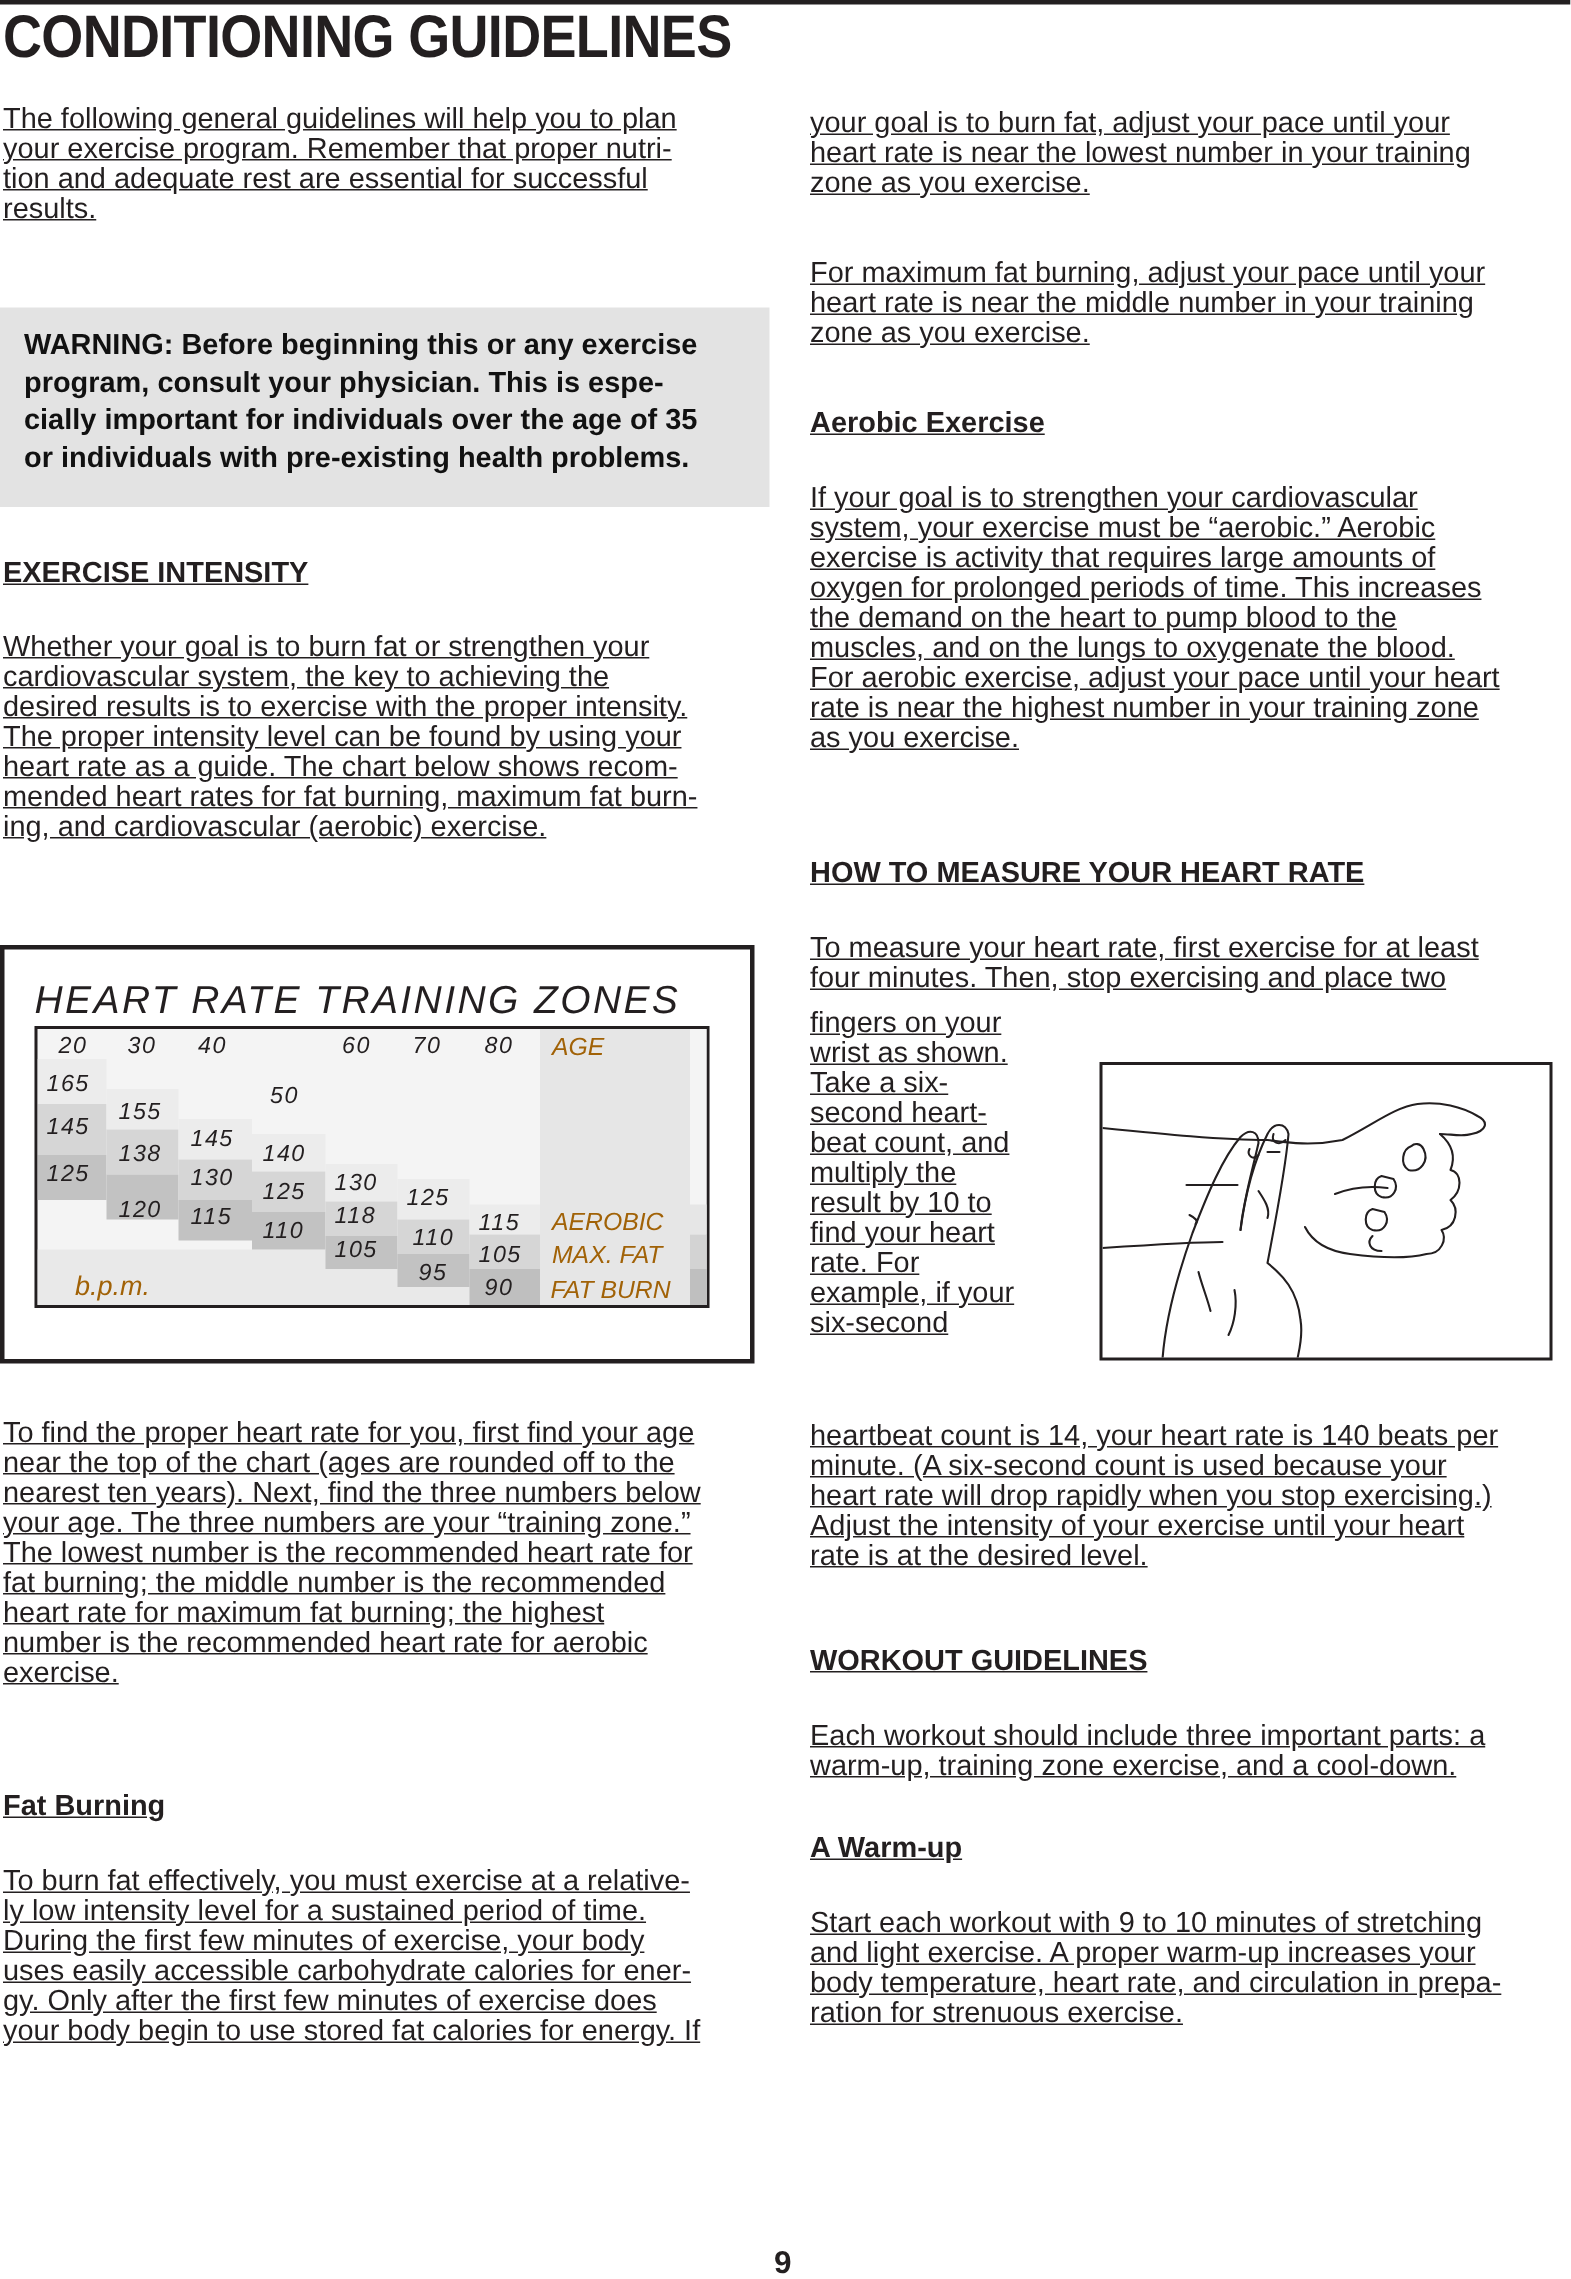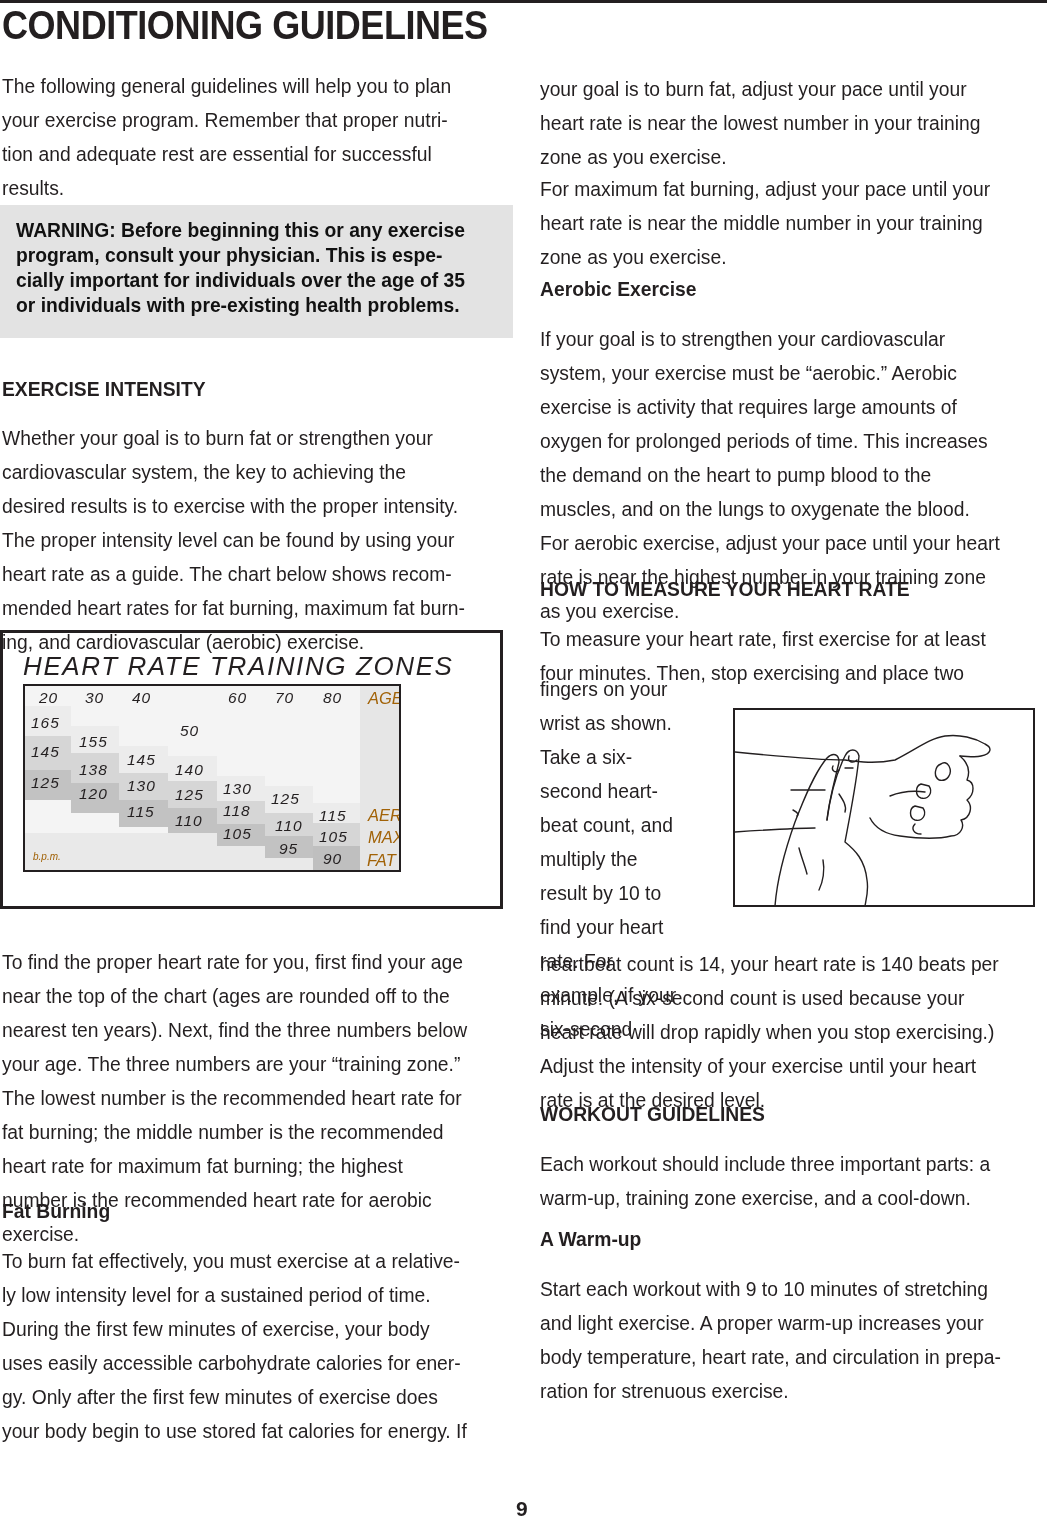--- a/index.html
+++ b/index.html
@@ -5,21 +5,21 @@
   * { box-sizing: border-box; margin: 0; padding: 0; }
   html, body { width: 1047px; height: 1519px; background: #ffffff; overflow: hidden; }
   body { position: relative; font-family: "Liberation Sans", sans-serif; color: #231f20; }
   .top-rule { position: absolute; left: 0; top: 0; width: 1047px; height: 3px; background: #231f20; }
   .page-title {
     position: absolute; left: 2px; top: 3px;
     font-family: "Liberation Sans", sans-serif; font-weight: bold;
     font-size: 40px; letter-spacing: -0.5px; line-height: 44px;
     transform: scaleX(0.9); transform-origin: left top; color: #231f20;
   }
-  .col { position: absolute; font-size: 19.3px; line-height: 34px; }
+  .col { position: absolute; font-size: 19.3px; line-height: 20px; text-decoration: underline; }
   .col-left { left: 2px; width: 512px; }
   .col-right { left: 540px; width: 507px; }
   p { white-space: pre-line; }
   .heading { font-weight: bold; }
   .abs { position: absolute; }
 
   .warning-box {
     position: absolute; left: 0; top: 205px; width: 513px; height: 133px;
     background: #e3e3e3; padding: 13px 16px 0 16px;
     font-weight: bold; font-size: 19.3px; line-height: 25px; color: #111;
@@ -28,21 +28,21 @@
 
   .chart-box {
     position: absolute; left: 0; top: 630px; width: 503px; height: 279px;
     border: 3px solid #231f20;
   }
   .chart-title {
     position: absolute; left: 23px; top: 651px; font-size: 26px; line-height: 30px;
     font-style: italic; letter-spacing: 1.6px; color: #231f20; white-space: nowrap;
   }
   .chart-inner {
-    position: absolute; left: 23px; top: 684px; width: 378px; height: 188px;
+    position: absolute; left: 23px; top: 684px; width: 450px; height: 188px;
     border: 2px solid #231f20; background: #f4f4f4; overflow: hidden;
   }
   .cell { position: absolute; }
   .cell-text { position: absolute; font-style: italic; font-size: 15.5px; letter-spacing: 1px; color: #231f20; white-space: nowrap; line-height: 18px; }
   .lbl-text { position: absolute; font-style: italic; font-size: 16.5px; color: #a16207; white-space: nowrap; line-height: 18px; }
 
   .illus-box {
     position: absolute; left: 733px; top: 708px; width: 302px; height: 199px;
     border: 2px solid #231f20; background: #fff; overflow: hidden;
   }
@@ -132,31 +132,31 @@
 
   <span class="cell-text" style="left:6px; top:57px;">145</span>
   <span class="cell-text" style="left:54px; top:75px;">138</span>
   <span class="cell-text" style="left:102px; top:91px;">130</span>
   <span class="cell-text" style="left:150px; top:100px;">125</span>
   <span class="cell-text" style="left:198px; top:116px;">118</span>
   <span class="cell-text" style="left:250px; top:131px;">110</span>
   <span class="cell-text" style="left:294px; top:142px;">105</span>
 
   <span class="cell-text" style="left:6px; top:88px;">125</span>
-  <span class="cell-text" style="left:54px; top:99px;">120</span>
+  <span class="cell-text" style="left:54px; top:112px;">120</span>
   <span class="cell-text" style="left:102px; top:117px;">115</span>
   <span class="cell-text" style="left:150px; top:126px;">110</span>
   <span class="cell-text" style="left:198px; top:139px;">105</span>
   <span class="cell-text" style="left:254px; top:154px;">95</span>
   <span class="cell-text" style="left:298px; top:164px;">90</span>
 
   <span class="lbl-text" style="left:343px; top:120px;">AEROBIC</span>
   <span class="lbl-text" style="left:343px; top:142px;">MAX. FAT</span>
   <span class="lbl-text" style="left:342px; top:165px;">FAT BURN</span>
-  <span class="lbl-text" style="left:8px; top:162px; font-size:10px;">b.p.m.</span>
+  <span class="lbl-text" style="left:25px; top:162px; font-size:18px;">b.p.m.</span>
 </div>
 
 <p class="col col-left abs" style="top:946px;">To find the proper heart rate for you, first find your age
 near the top of the chart (ages are rounded off to the
 nearest ten years). Next, find the three numbers below
 your age. The three numbers are your “training zone.”
 The lowest number is the recommended heart rate for
 fat burning; the middle number is the recommended
 heart rate for maximum fat burning; the highest
 number is the recommended heart rate for aerobic

